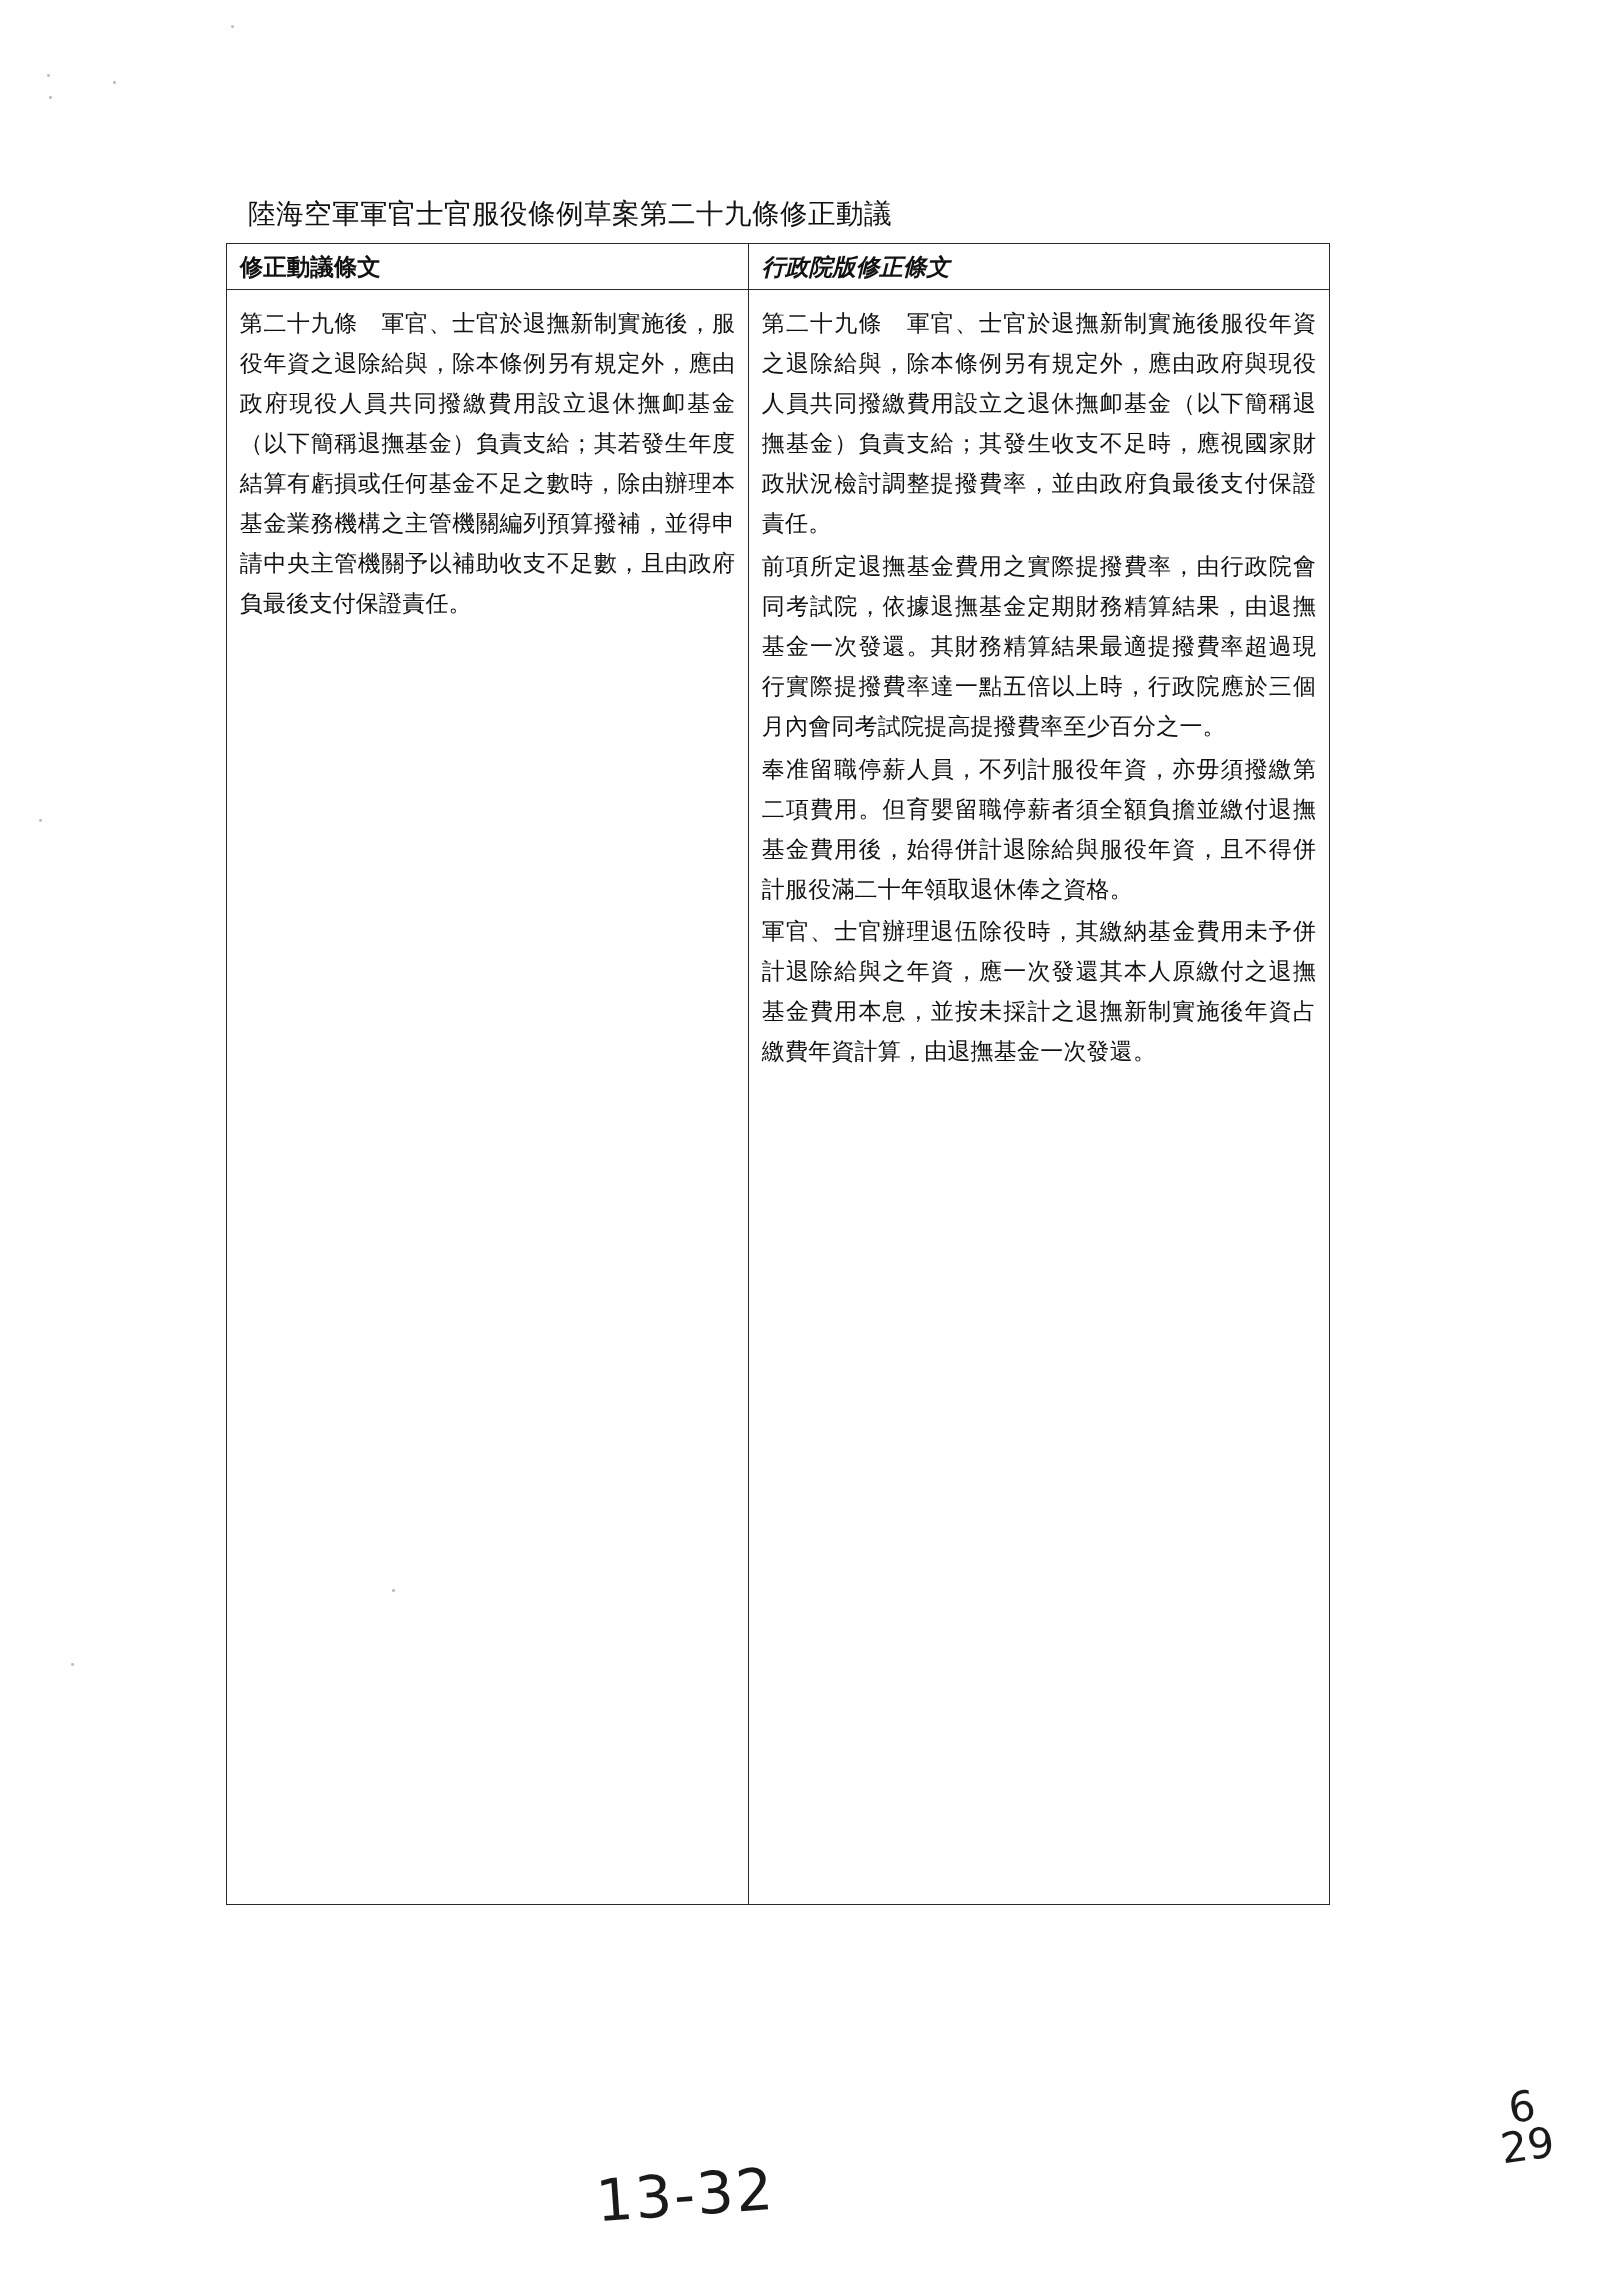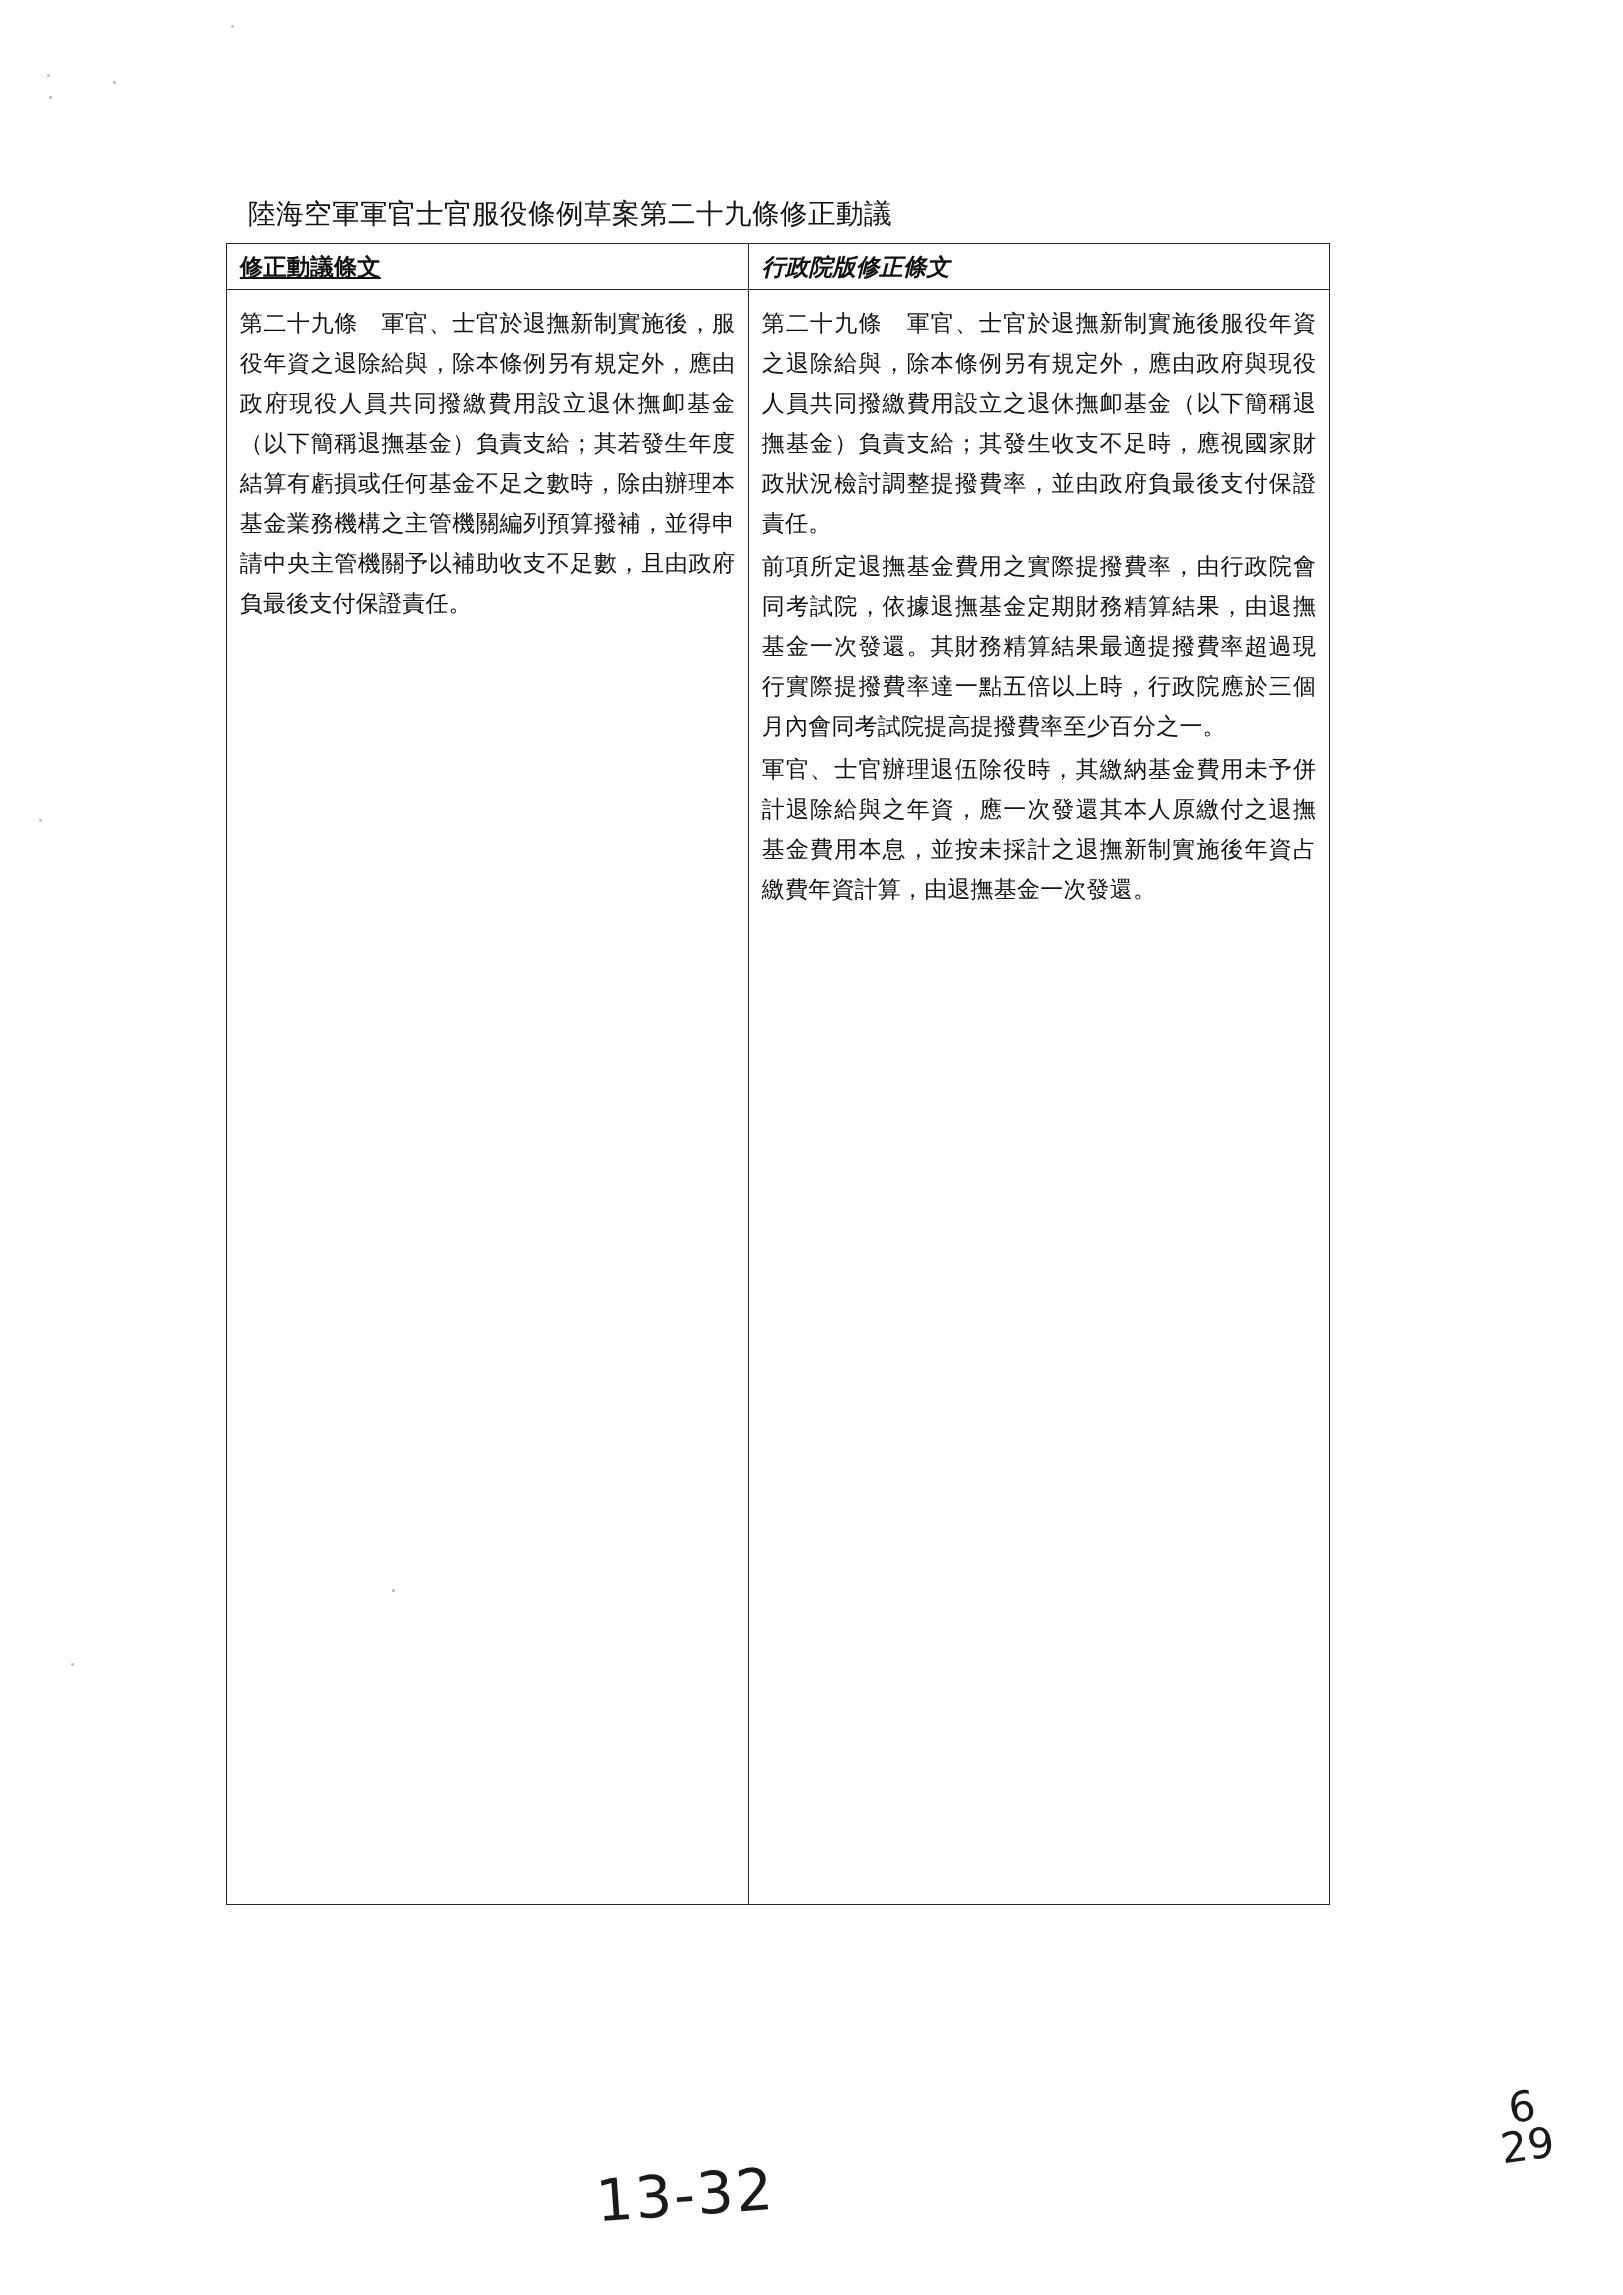--- a/index.html
+++ b/index.html
@@ -62,21 +62,20 @@
     font-size: 23.5px;
     font-weight: 600;
     color: #111;
     height: 45px;
     line-height: 29px;
     white-space: nowrap;
   }
   .th.left {
     width: 522px;
     border-right: 1.5px solid #2a2a2a;
-    text-decoration: underline;
   }
   .th.right {
     width: 580px;
     font-style: italic;
   }
 
   .tbody {
     display: flex;
     min-height: 1614px;
   }
@@ -153,20 +152,21 @@
 
     <div class="tbody">
 
       <div class="td left">
         <p class="para indent">第二十九條　軍官、士官於退撫新制實施後，服役年資之退除給與，除本條例另有規定外，應由政府現役人員共同撥繳費用設立退休撫卹基金（以下簡稱退撫基金）負責支給；其若發生年度結算有虧損或任何基金不足之數時，除由辦理本基金業務機構之主管機關編列預算撥補，並得申請中央主管機關予以補助收支不足數，且由政府負最後支付保證責任。</p>
       </div>
 
       <div class="td right">
         <p class="para indent">第二十九條　軍官、士官於退撫新制實施後服役年資之退除給與，除本條例另有規定外，應由政府與現役人員共同撥繳費用設立之退休撫卹基金（以下簡稱退撫基金）負責支給；其發生收支不足時，應視國家財政狀況檢討調整提撥費率，並由政府負最後支付保證責任。</p>
         <p class="para">前項所定退撫基金費用之實際提撥費率，由行政院會同考試院，依據退撫基金定期財務精算結果，由退撫基金一次發還。其財務精算結果最適提撥費率超過現行實際提撥費率達一點五倍以上時，行政院應於三個月內會同考試院提高提撥費率至少百分之一。</p>
+        <p class="para">奉准留職停薪人員，不列計服役年資，亦毋須撥繳第二項費用。但育嬰留職停薪者須全額負擔並繳付退撫基金費用後，始得併計退除給與服役年資，且不得併計服役滿二十年領取退休俸之資格。</p>
         <p class="para">軍官、士官辦理退伍除役時，其繳納基金費用未予併計退除給與之年資，應一次發還其本人原繳付之退撫基金費用本息，並按未採計之退撫新制實施後年資占繳費年資計算，由退撫基金一次發還。</p>
       </div>
 
     </div>
   </div>
 
   <div class="page-mark-bottom">13-32</div>
 
   <div class="page-mark-right">
     <div>6</div>

